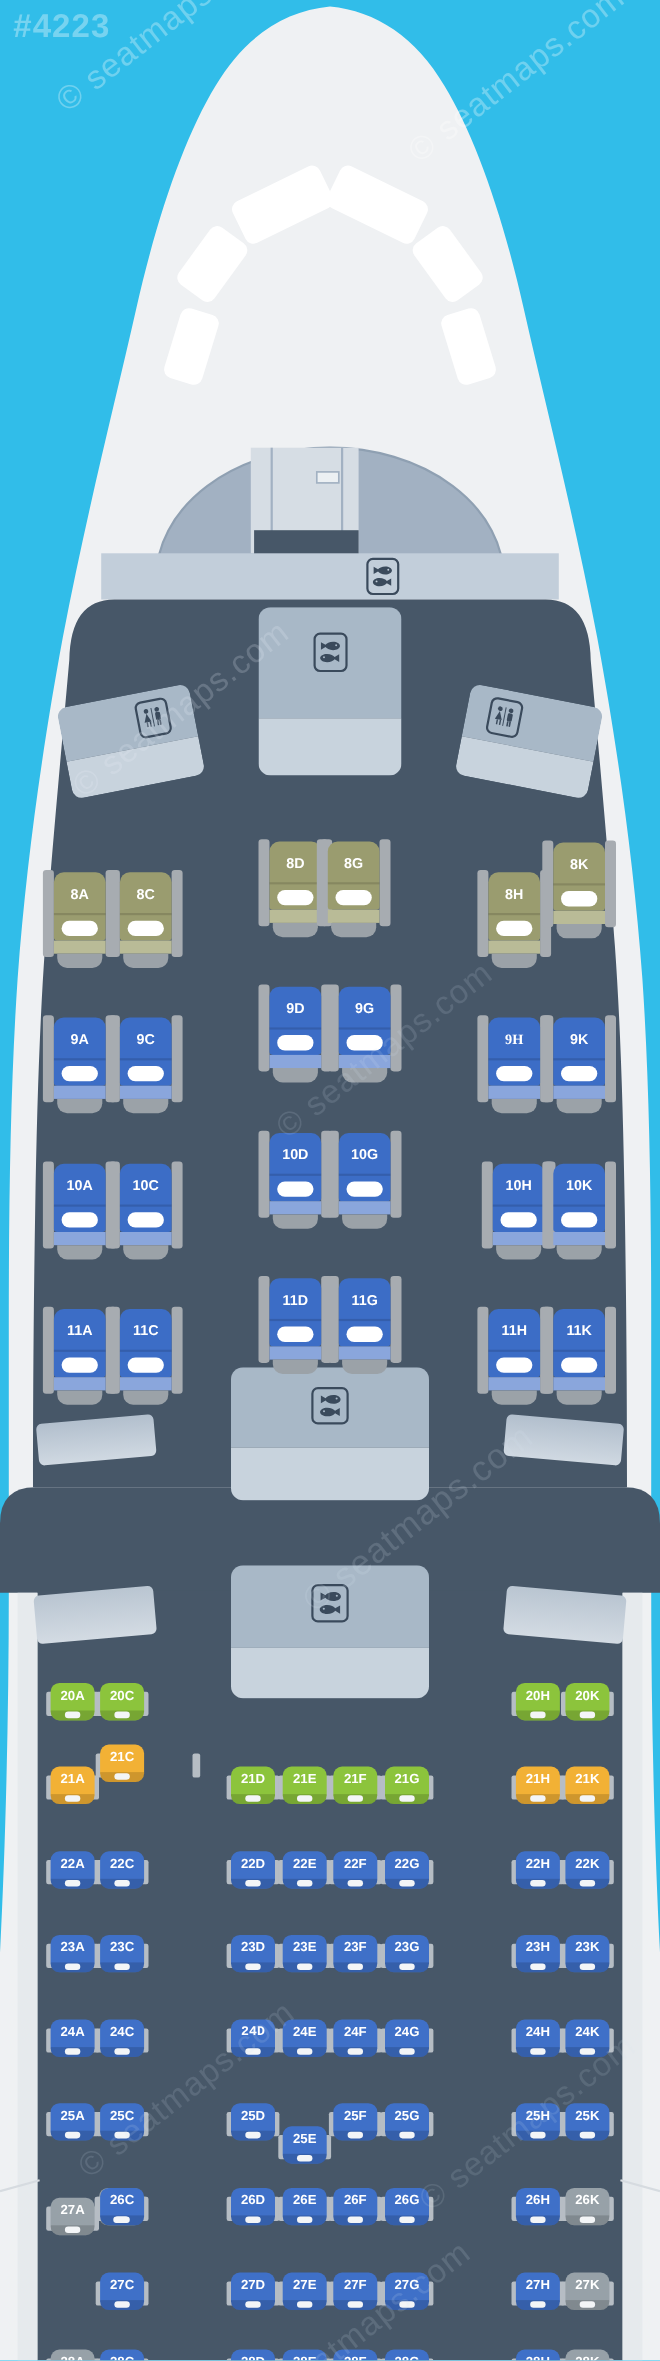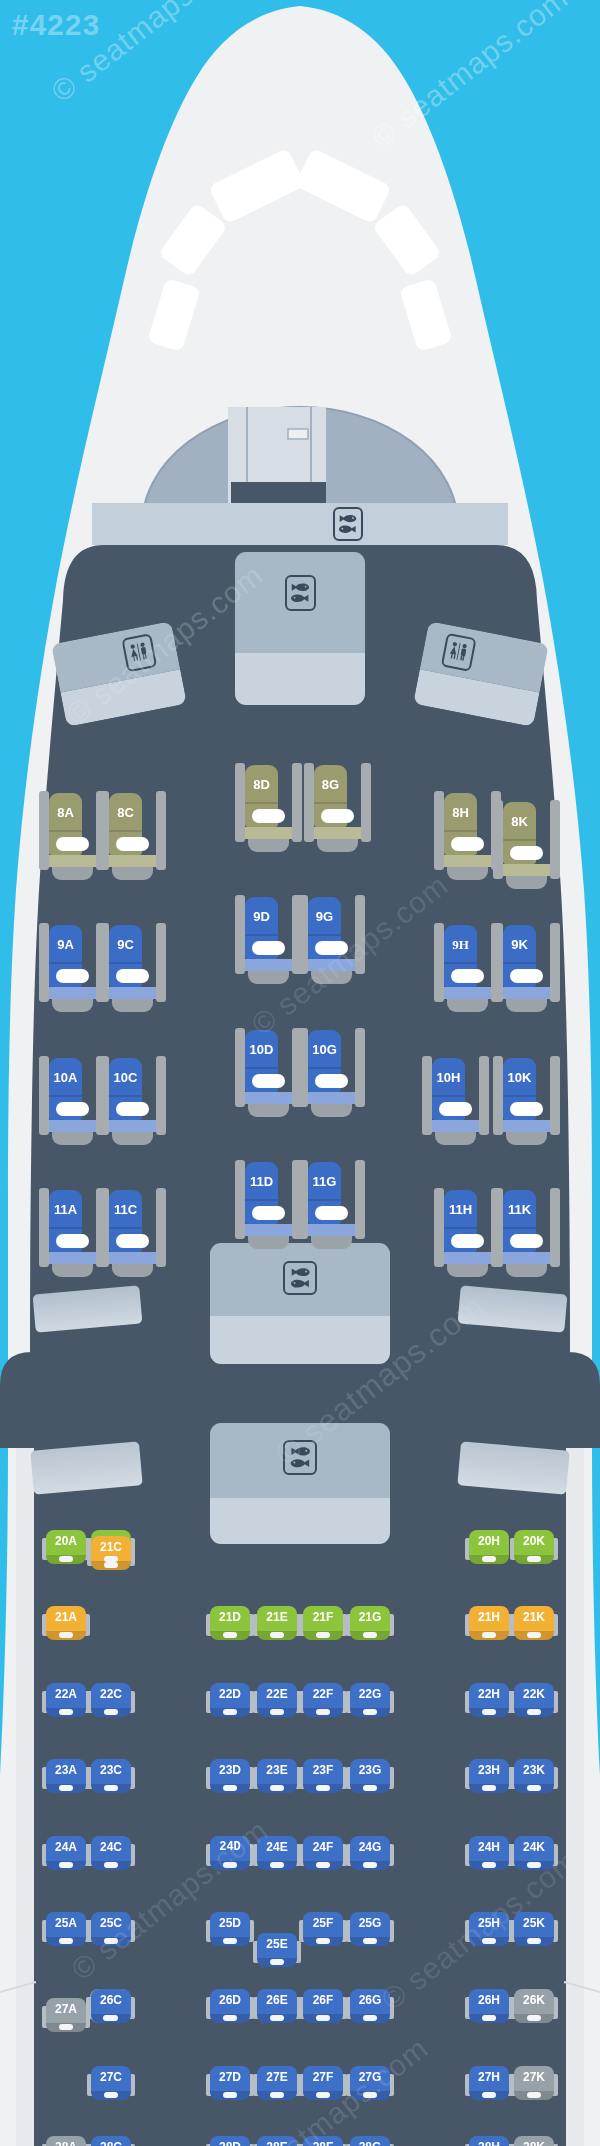--- a/index.html
+++ b/index.html
@@ -37,21 +37,21 @@
 
   
   #seats{position:absolute;left:0;top:0;z-index:6;}
   .seat{position:absolute;}
   .seat .lbl{display:block;text-align:center;color:#fff;font-weight:bold;}
 
   
   .bz{width:67px;height:89px;}
   .bz .arm{position:absolute;top:0;width:10px;height:79px;background:#A7ACB1;border-radius:3px;}
   .bz .al{left:0;} .bz .ar{right:0;}
-  .bz .sbody{position:absolute;left:10px;top:2px;width:33px;height:62px;border-radius:9px 9px 3px 3px;}
+  .bz .sbody{position:absolute;left:10px;top:2px;width:47px;height:62px;border-radius:9px 9px 3px 3px;}
   .bz .lbl{margin-top:12px;font-size:13px;}
   .bz .divline{position:absolute;left:0;right:0;top:37px;height:2px;background:rgba(0,0,0,.13);}
   .bz .pill{position:absolute;left:7px;top:44px;width:33px;height:14px;background:#fff;border-radius:7px;}
   .bz .low{position:absolute;left:10px;top:64px;width:47px;height:12px;}
   .bz .base{position:absolute;left:13px;top:76px;width:41px;height:13px;background:#9BA2A8;border-radius:0 0 9px 9px;}
   .c-olive .sbody{background:#9A9C6F;} .c-olive .low{background:#B9BB97;}
   .c-bizblue .sbody{background:#3C6DC6;} .c-bizblue .low{background:#8AA6DC;}
 
   
   .eco{width:48px;height:36px;}
@@ -240,21 +240,21 @@
         <span class="arm al"></span>
         <span class="arm ar"></span>
         <div class="sbody">
           <span class="lbl">8D</span>
           <span class="divline"></span>
           <span class="pill"></span>
         </div>
         <div class="low"></div>
         <div class="base"></div>
       </div>
-      <div class="seat bz c-olive" style="left: 304px; top: 763px;">
+      <div class="seat bz c-olive" style="left: 288px; top: 763px;">
         <span class="arm al"></span>
         <span class="arm ar"></span>
         <div class="sbody">
           <span class="lbl">8G</span>
           <span class="divline"></span>
           <span class="pill"></span>
         </div>
         <div class="low"></div>
         <div class="base"></div>
       </div>
@@ -262,21 +262,21 @@
         <span class="arm al"></span>
         <span class="arm ar"></span>
         <div class="sbody">
           <span class="lbl">8H</span>
           <span class="divline"></span>
           <span class="pill"></span>
         </div>
         <div class="low"></div>
         <div class="base"></div>
       </div>
-      <div class="seat bz c-olive" style="left: 493px; top: 800px;">
+      <div class="seat bz c-olive" style="left: 493px; top: 764px;">
         <span class="arm al"></span>
         <span class="arm ar"></span>
         <div class="sbody">
           <span class="lbl">8K</span>
           <span class="divline"></span>
           <span class="pill"></span>
         </div>
         <div class="low"></div>
         <div class="base"></div>
       </div>
@@ -383,21 +383,21 @@
         <span class="arm al"></span>
         <span class="arm ar"></span>
         <div class="sbody">
           <span class="lbl">10G</span>
           <span class="divline"></span>
           <span class="pill"></span>
         </div>
         <div class="low"></div>
         <div class="base"></div>
       </div>
-      <div class="seat bz c-bizblue" style="left: 422px; top: 1056px;">
+      <div class="seat bz c-bizblue" style="left: 438px; top: 1056px;">
         <span class="arm al"></span>
         <span class="arm ar"></span>
         <div class="sbody">
           <span class="lbl">10H</span>
           <span class="divline"></span>
           <span class="pill"></span>
         </div>
         <div class="low"></div>
         <div class="base"></div>
       </div>
@@ -516,21 +516,21 @@
       </div>
       <div class="seat eco c-yellow" style="left: 42px; top: 1606px;">
         <span class="tab tl"></span>
         <span class="tab tr"></span>
         <div class="sbody">
           <span class="lbl">21A</span>
           <span class="lip"></span>
           <span class="notch"></span>
         </div>
       </div>
-      <div class="seat eco c-yellow" style="left: 87px; top: 1536px;">
+      <div class="seat eco c-yellow" style="left: 87px; top: 1586px; padding-left: 47px;">
         <span class="tab tl"></span>
         <span class="tab tr"></span>
         <div class="sbody">
           <span class="lbl">21C</span>
           <span class="lip"></span>
           <span class="notch"></span>
         </div>
       </div>
       <div class="seat eco c-green" style="left: 206px; top: 1606px;">
         <span class="tab tl"></span>

